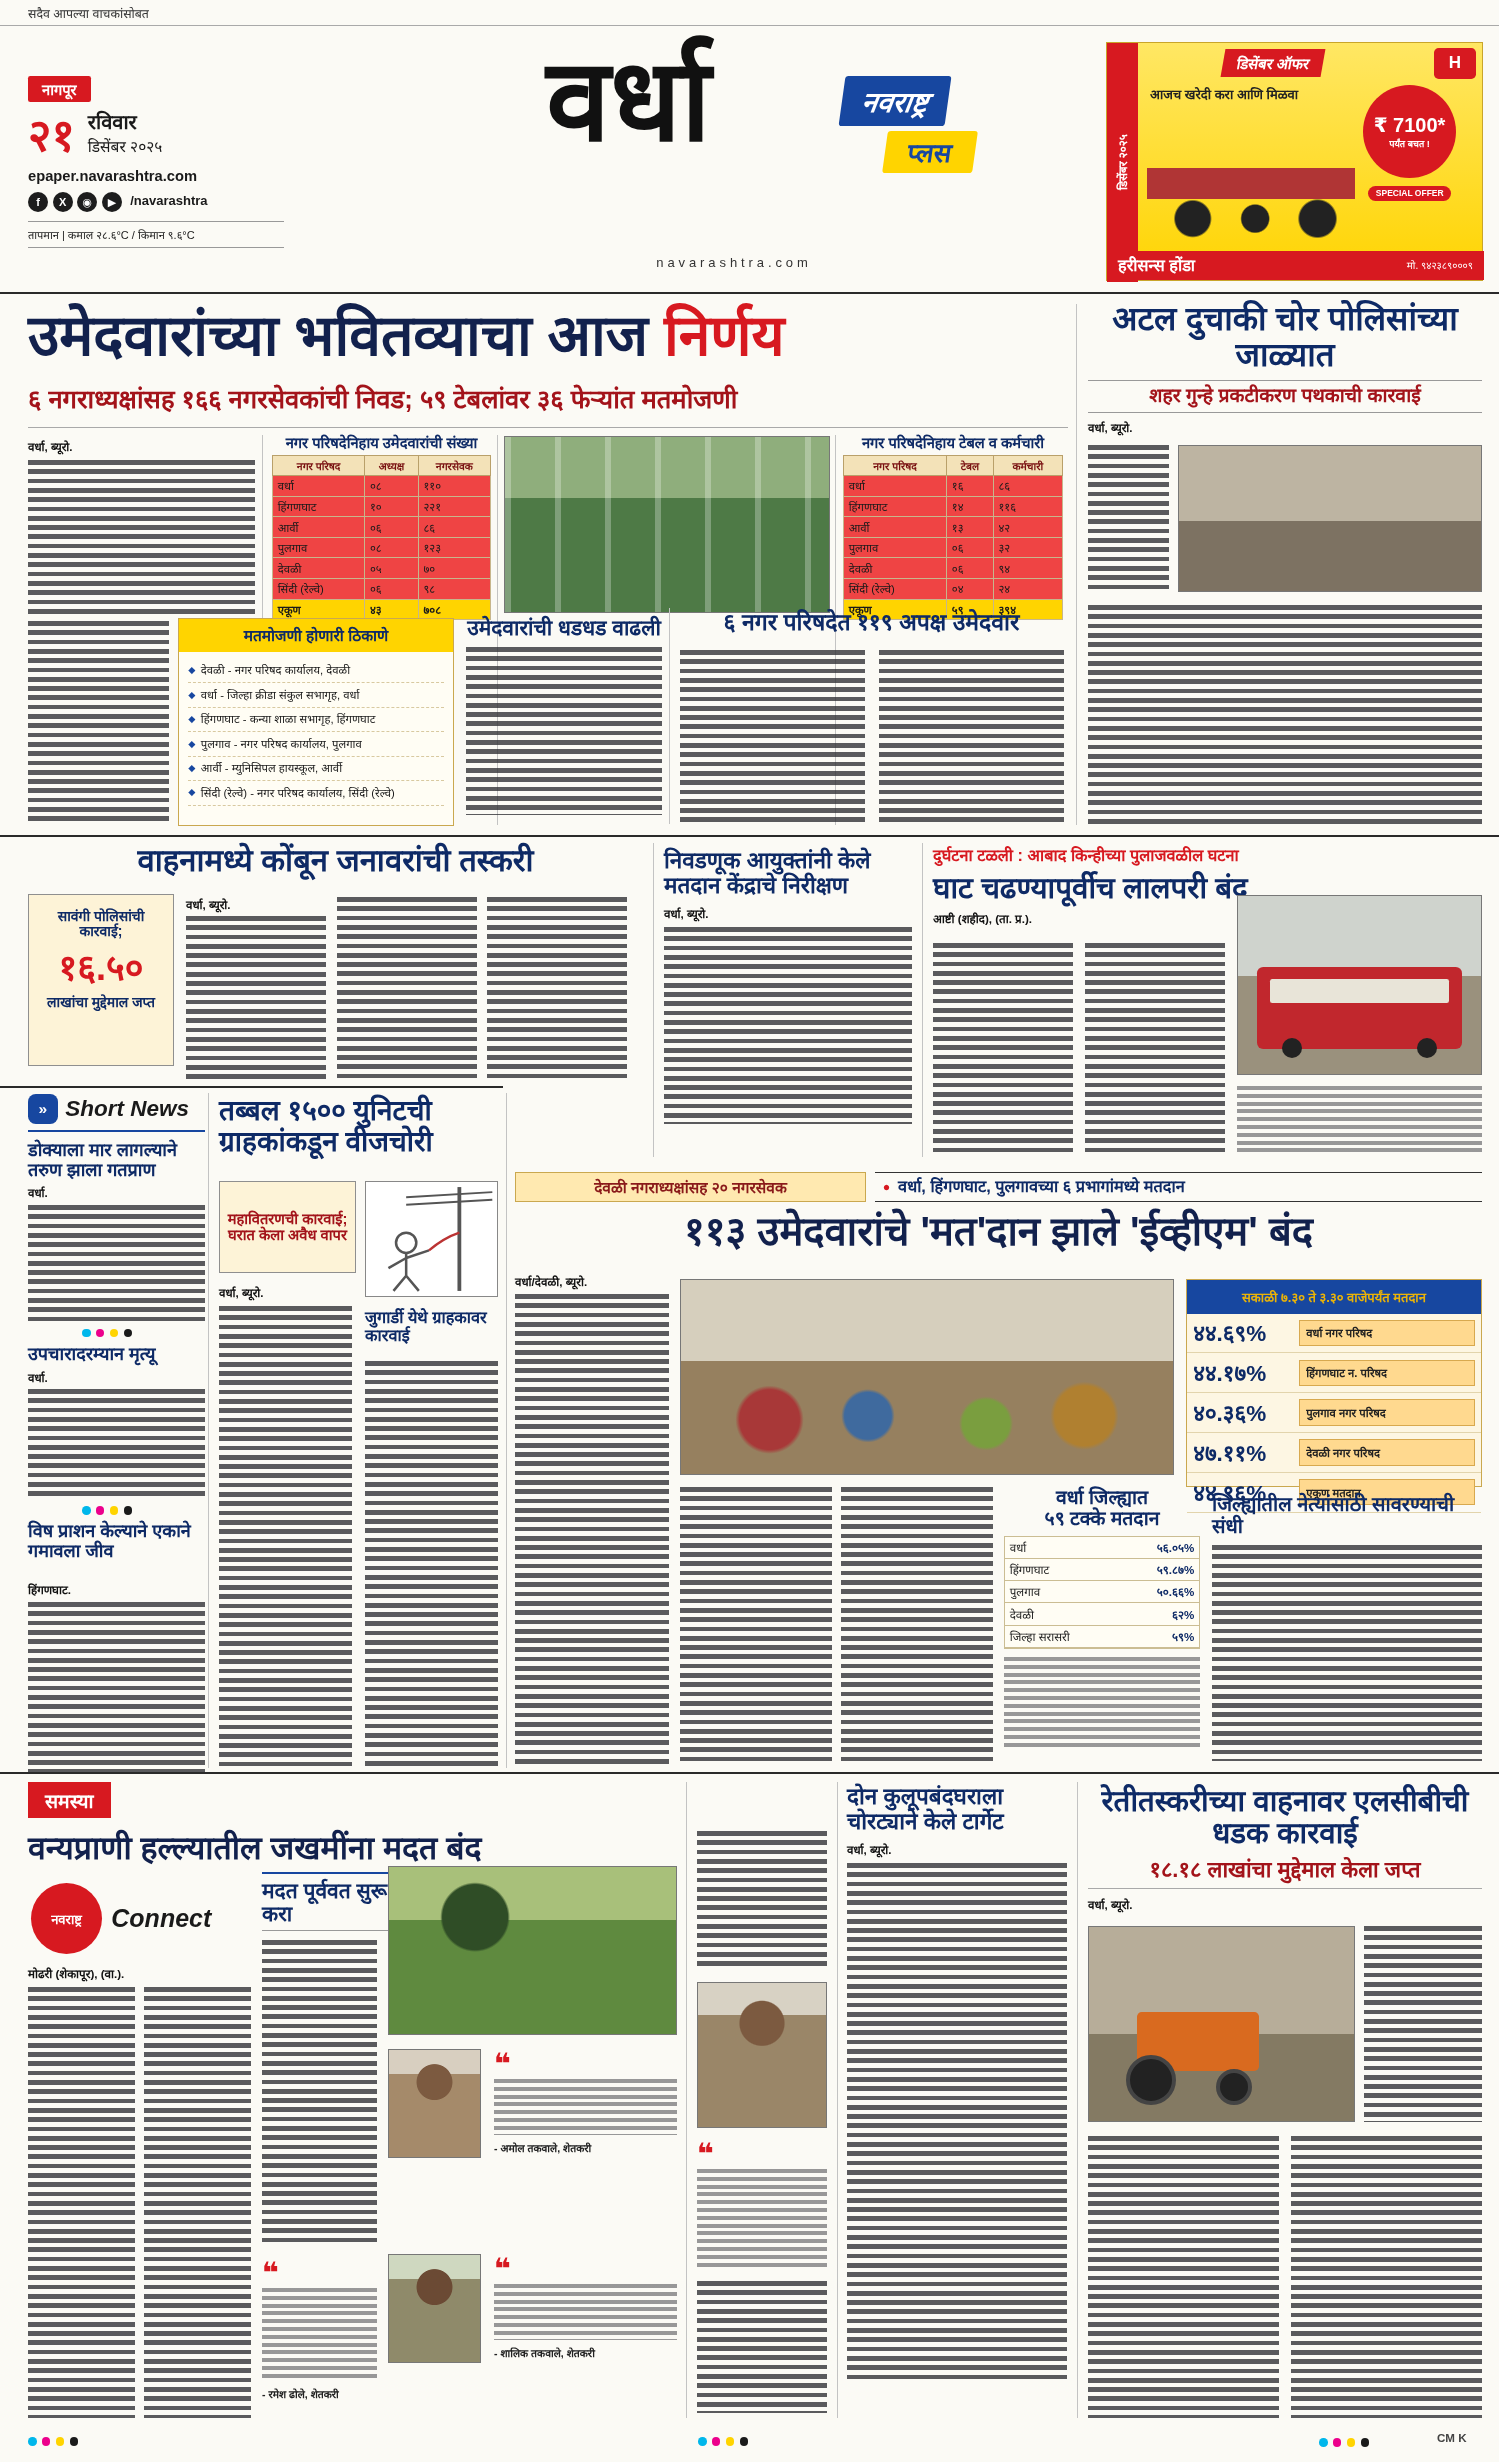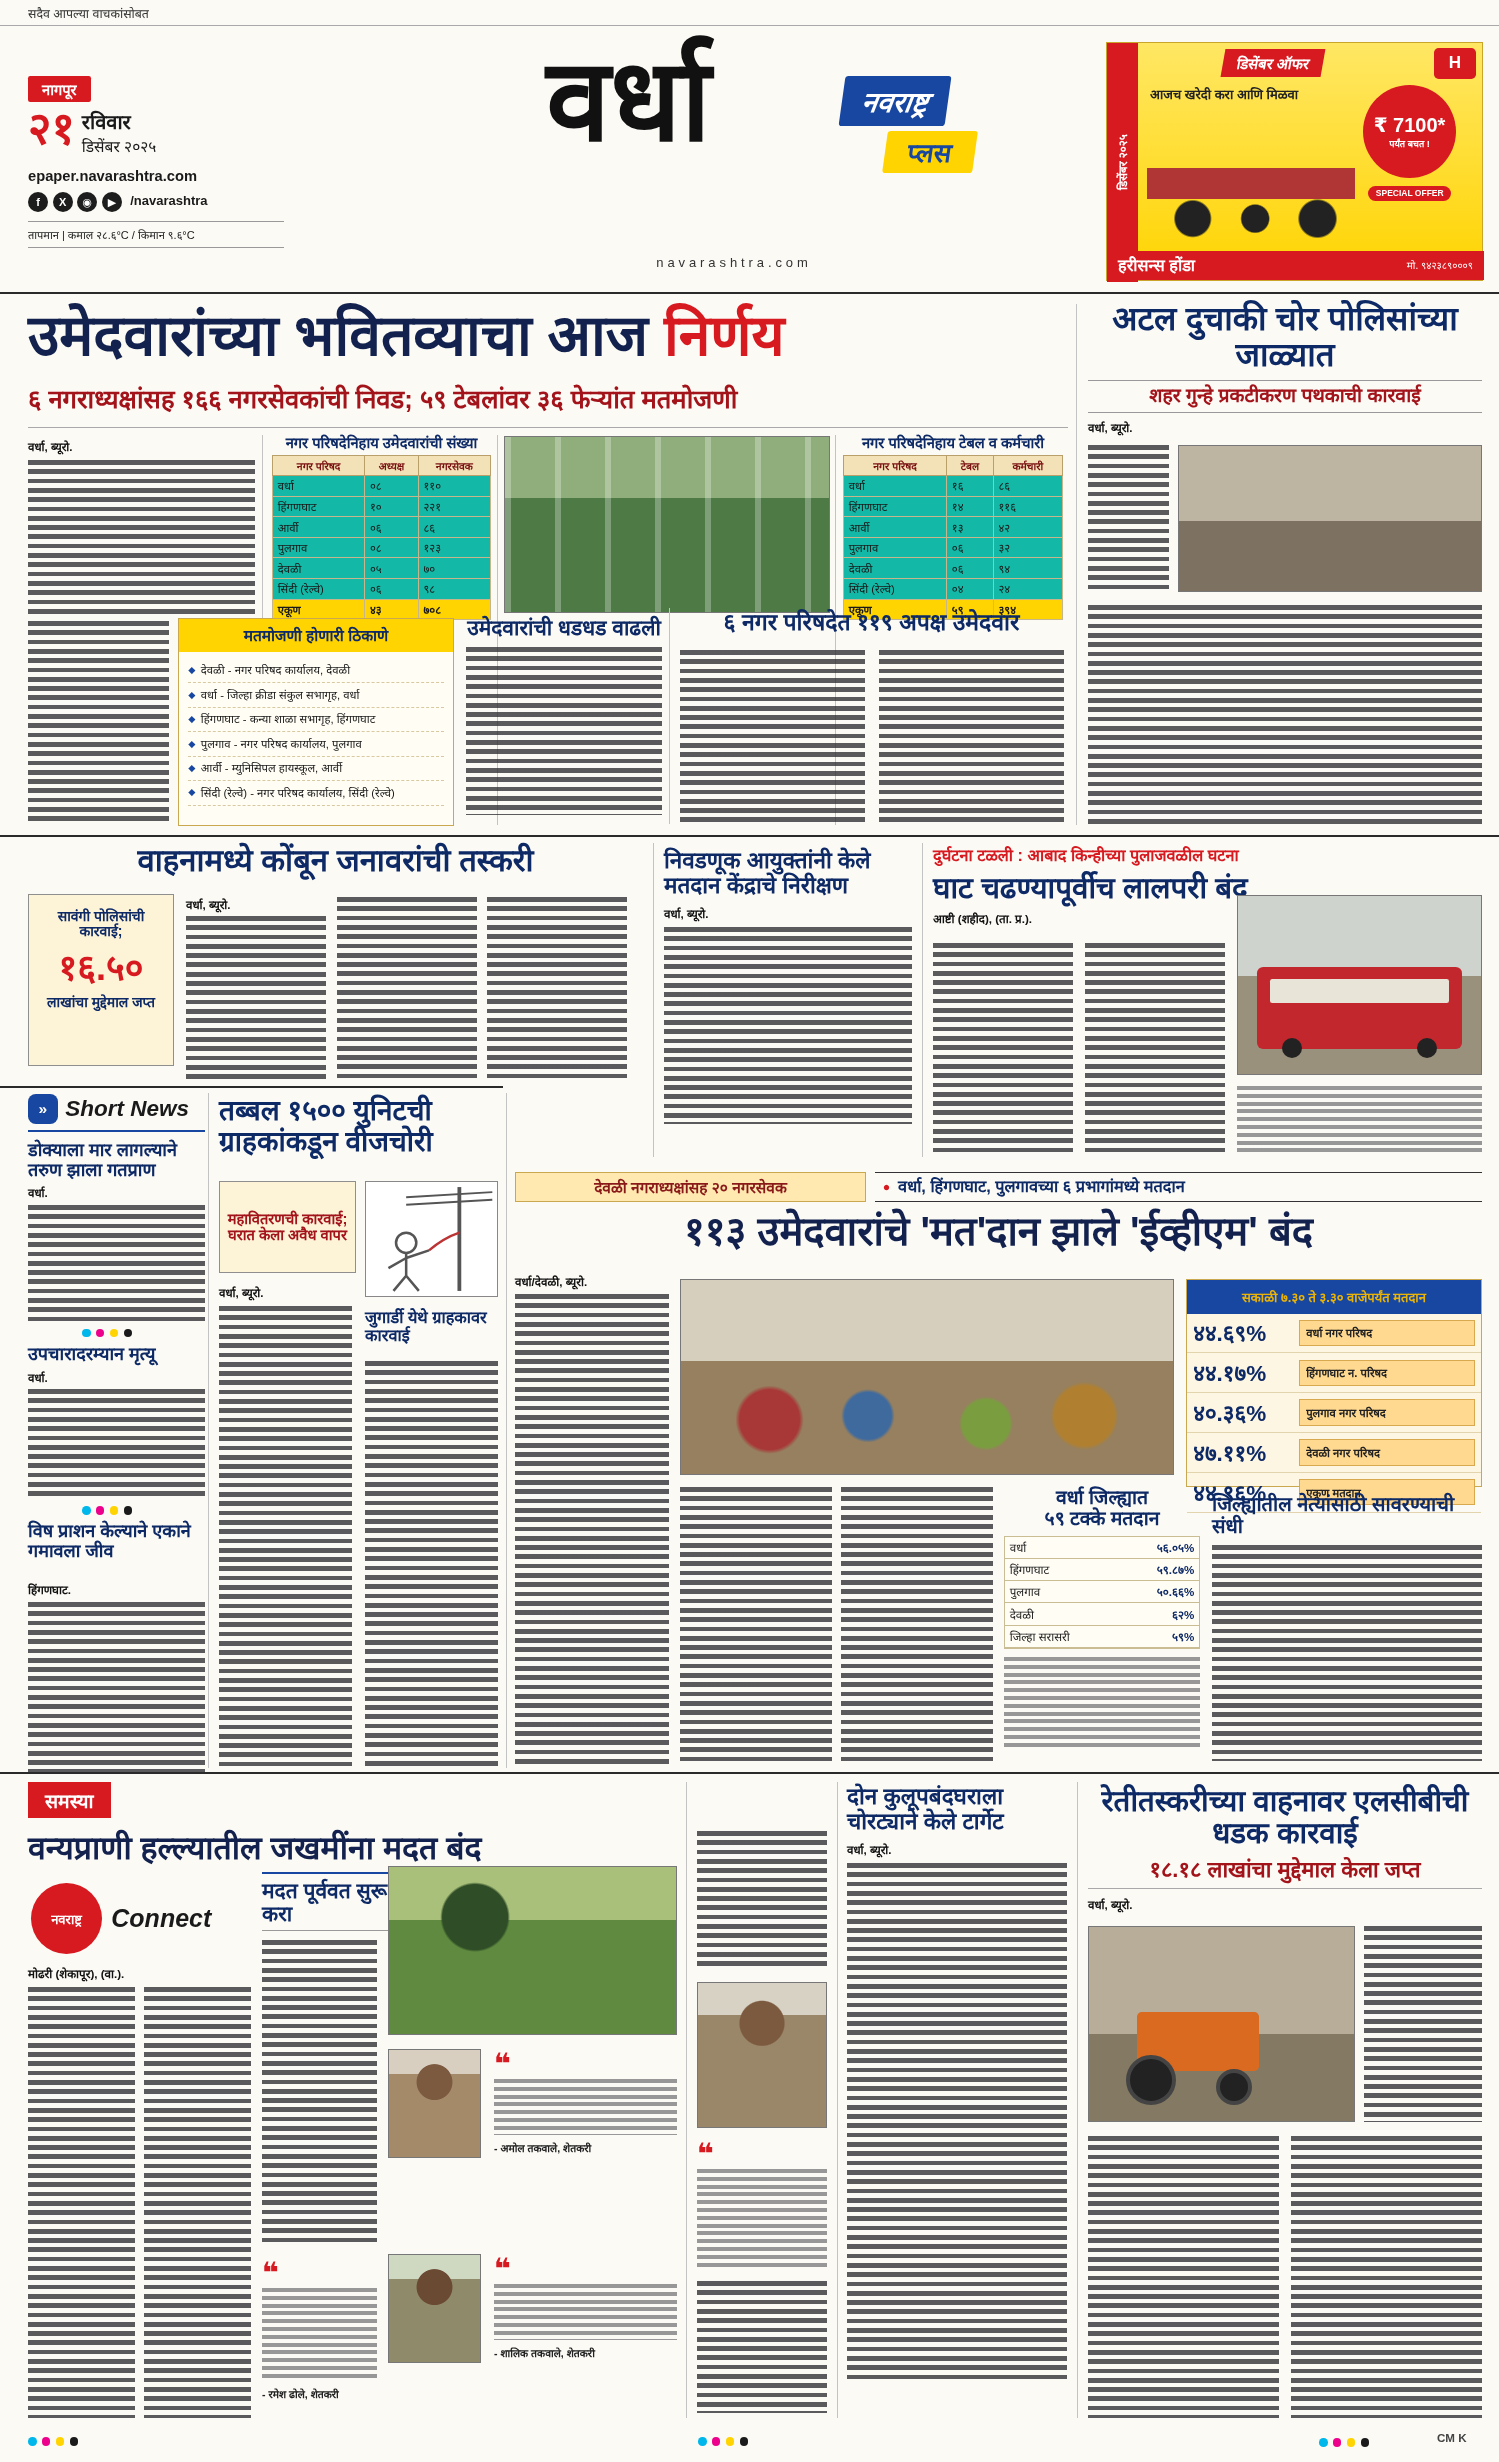--- a/index.html
+++ b/index.html
@@ -13,21 +13,21 @@
 .lines{background-image:repeating-linear-gradient(180deg,rgba(45,45,50,.78) 0px,rgba(45,45,50,.78) 4.7px,rgba(0,0,0,0) 4.7px,rgba(0,0,0,0) 9.3px)}
 .lines.lt{background-image:repeating-linear-gradient(180deg,rgba(70,70,75,.55) 0 3.9px,rgba(0,0,0,0) 3.9px 7.8px)}
 .navy{color:#0e2a66}
 .maroon{color:#a3131a}
 .red{color:#d71920}
 .hl{font-weight:700;line-height:1.1}
 .ctr{text-align:center}
 .byline{font-weight:700;font-size:11.6px;color:#111}
 .photo{position:absolute;border:0.8px solid #777;background:#9b9484}
 .tbl-title{font-weight:700;color:#0e2a66;text-align:center;font-size:14.7px;line-height:1.18;margin-bottom:3.1px}
-table.nt{width:100%;border-collapse:collapse;font-size:11.3px;background:#14b8a6}
+table.nt{width:100%;border-collapse:collapse;font-size:11.3px;background:#ef4444}
 table.nt th{background:#f3e2b8;color:#7a1212;font-weight:700;padding:2.3px 3.1px;border:0.8px solid #b9a06a;font-size:10.5px}
 table.nt td{border:0.8px solid #c7b68c;padding:2.3px 4.7px;text-align:left}
 table.nt td:first-child{text-align:left}
 table.nt tr.total td{background:#ffd400;font-weight:700}
 .cmyk{position:absolute;display:flex;gap:5.4px}
 .cmyk i{width:8.5px;height:8.5px;border-radius:50%;display:block}
 .cmyk i:nth-child(1){background:#00b7eb}.cmyk i:nth-child(2){background:#ec008c}
 .cmyk i:nth-child(3){background:#ffd400}.cmyk i:nth-child(4){background:#1a1a1a}
 .sicon{display:inline-flex;width:20px;height:20px;border-radius:50%;background:#1d1d1d;color:#fff;
   font-size:11px;font-weight:700;align-items:center;justify-content:center;margin-right:4.7px;vertical-align:middle}
@@ -64,21 +64,21 @@
 </head>
 <body>
 
 <div id="paper">
 
   <div class="c" style="left:28px;top:4.7px;font-size:12.4px;color:#333">सदैव आपल्या वाचकांसोबत</div>
   <div class="hr" style="left:0;top:25px;width:1499px"></div>
 
   <div class="c" style="left:28px;top:76px;width:256px">
     <div class="citybox">नागपूर</div>
-    <div style="display:flex;gap:7px;margin-top:6.2px;align-items:flex-start">
+    <div style="display:flex;gap:13px;margin-top:6.2px;align-items:flex-end">
       <div style="font-size:45px;font-weight:700;color:#d71920;line-height:.95">२१</div>
       <div>
         <div style="font-size:20px;font-weight:700">रविवार</div>
         <div style="font-size:15.5px">डिसेंबर २०२५</div>
       </div>
     </div>
     <div style="margin-top:11px;font-size:14.7px;font-weight:700">epaper.navarashtra.com</div>
     <div style="margin-top:7.8px">
       <span class="sicon">f</span><span class="sicon">X</span><span class="sicon">◉</span><span class="sicon">▶</span>
       <span style="font-size:13px;font-weight:700">/navarashtra</span>

